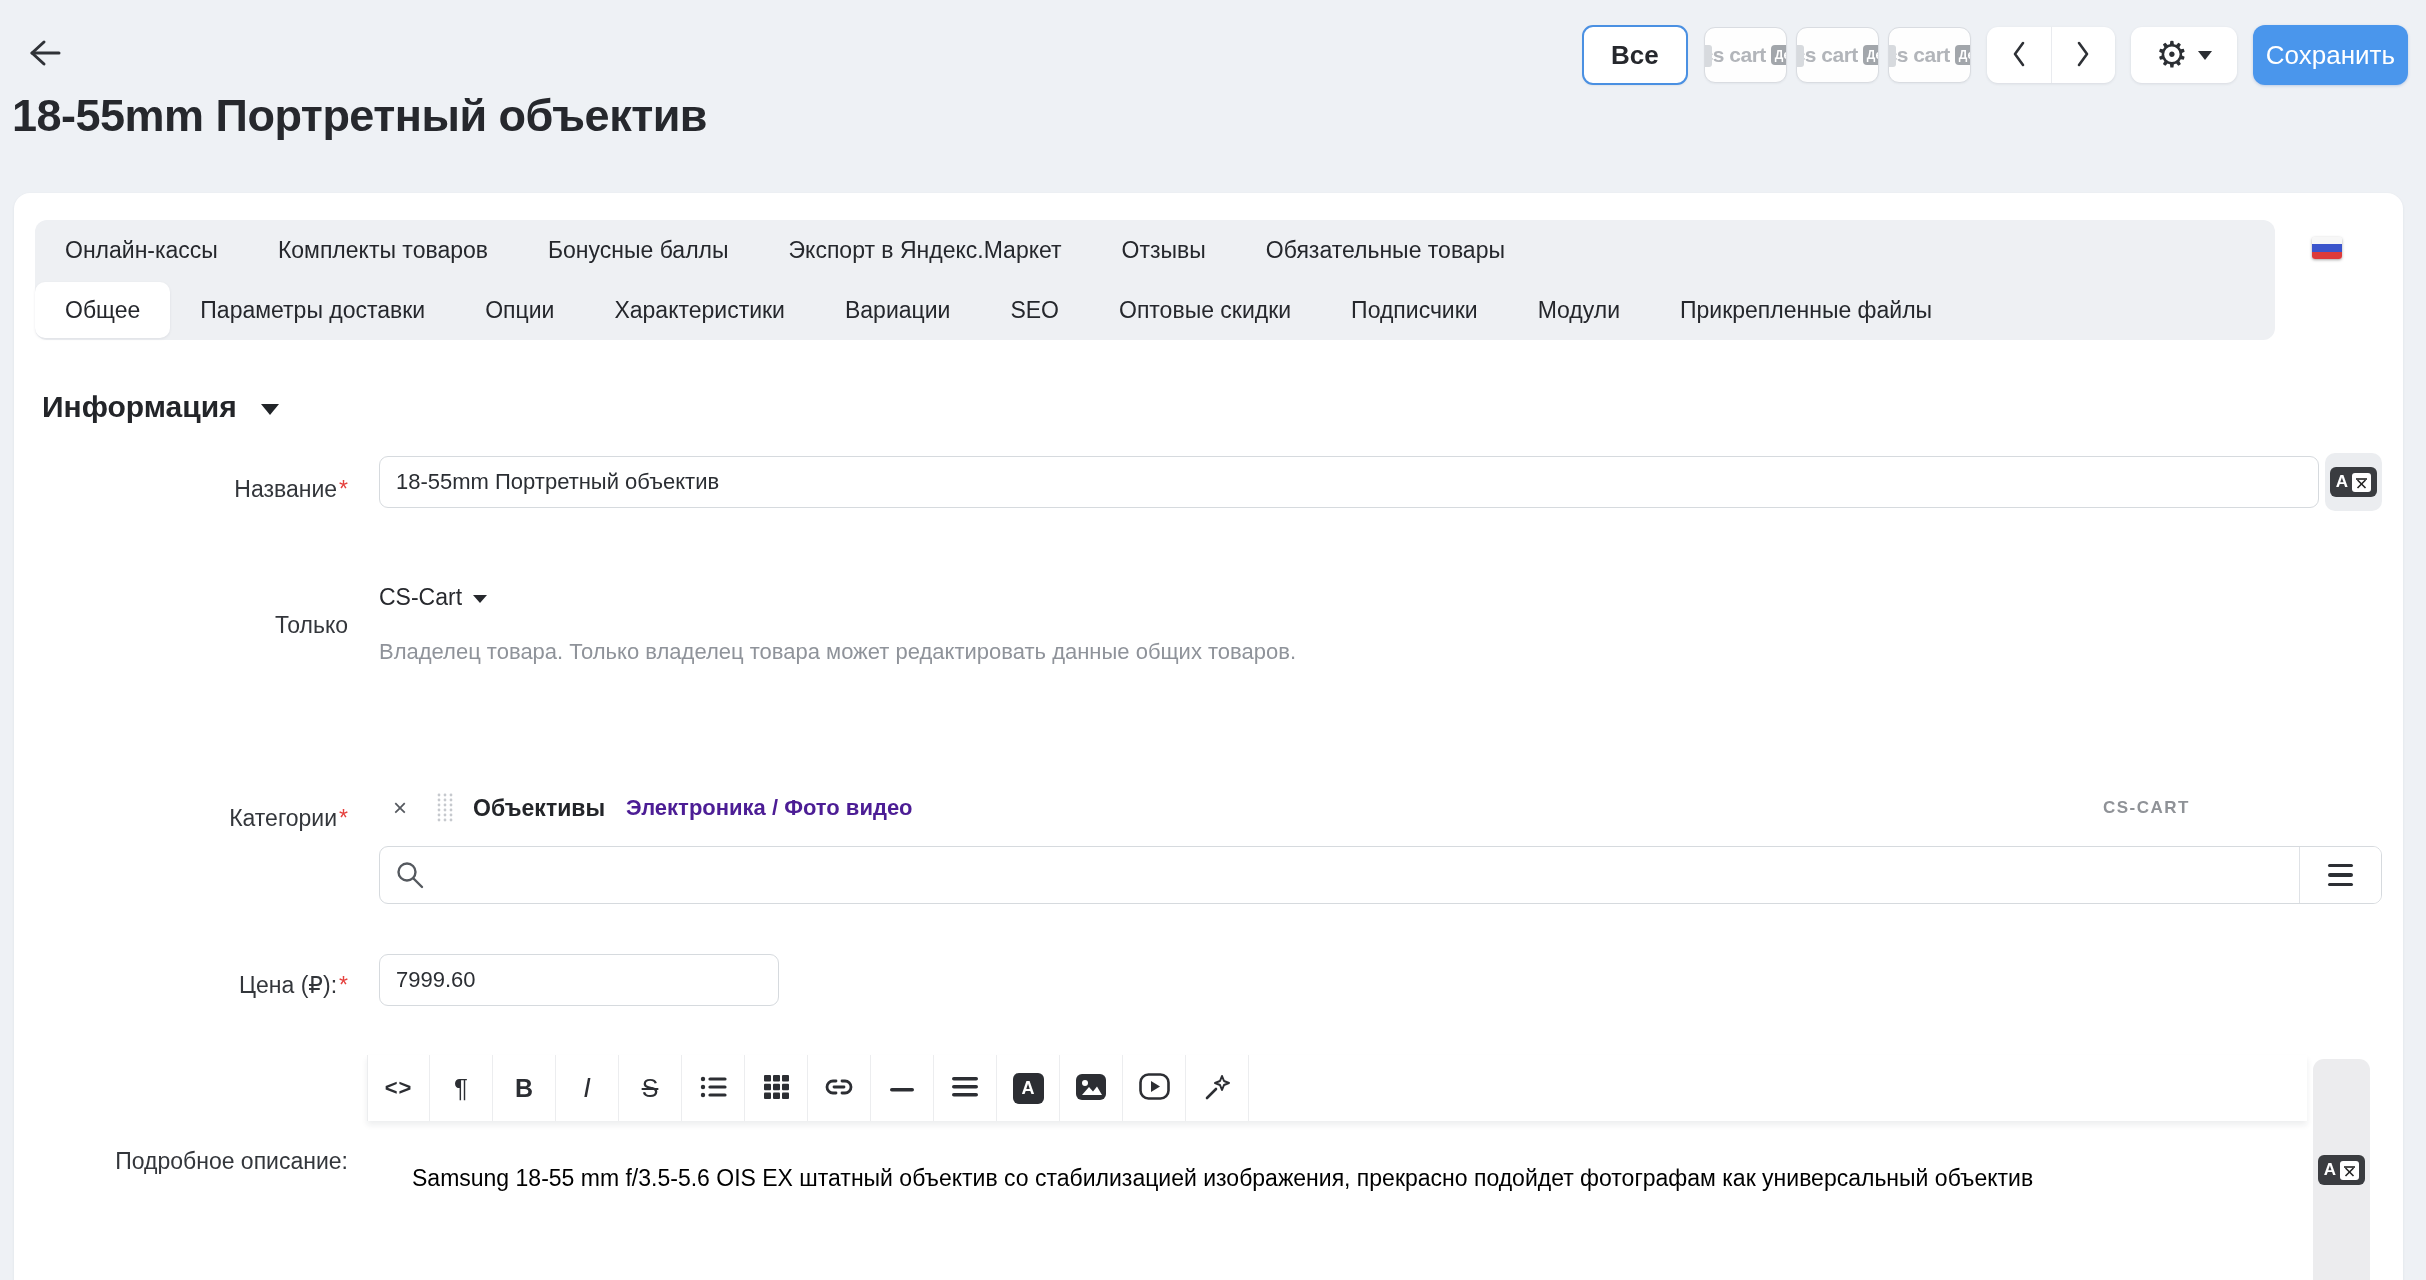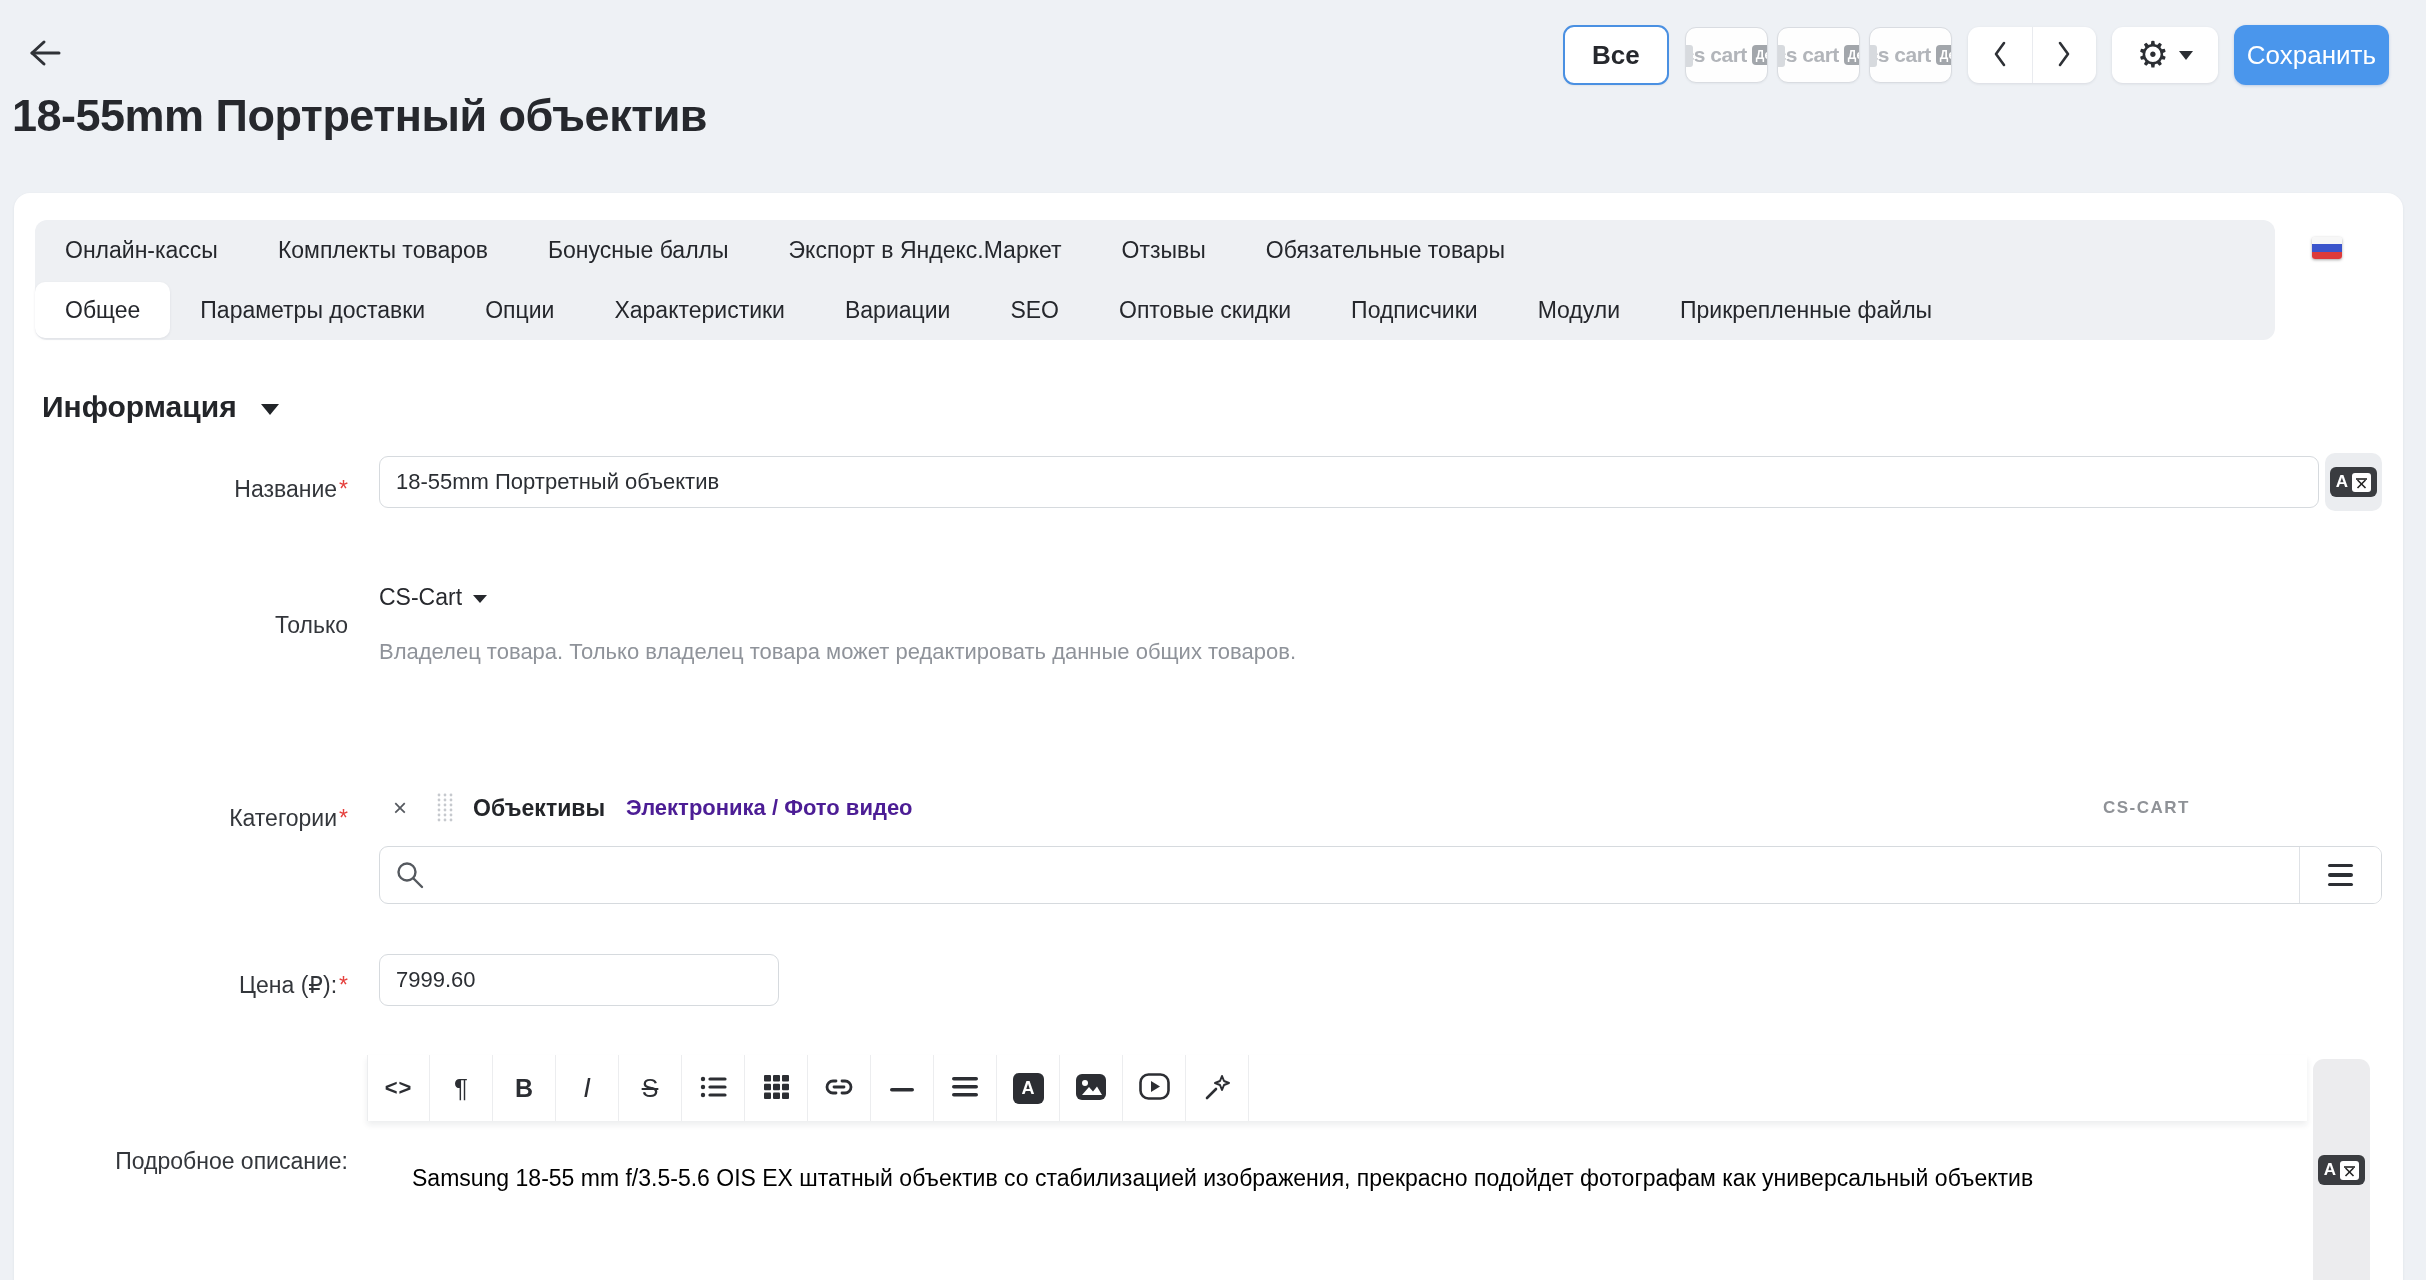--- a/index.html
+++ b/index.html
@@ -8,21 +8,21 @@
     position:relative; overflow:hidden;
     background:#eef1f5;
     font-family:"Liberation Sans","DejaVu Sans",sans-serif;
     color:#2b2e33;
     -webkit-font-smoothing:antialiased;
   }
   button { font-family:inherit; background:none; border:none; cursor:pointer; }
 
   
   .back-btn { position:absolute; left:26px; top:36px; width:44px; height:36px; display:flex; align-items:center; }
-  .actions { position:absolute; top:24px; right:37px; display:flex; align-items:center; gap:16px; height:62px; }
+  .actions { position:absolute; top:24px; right:18px; display:flex; align-items:center; gap:16px; height:62px; }
   .btn-all {
     height:60px; padding:0 27px; background:#fff; border:2.5px solid #4a90e2; border-radius:11px;
     font-size:26px; font-weight:bold; color:#26282d; box-shadow:0 1px 2px rgba(20,30,50,.06);
   }
   .sf-group { display:flex; gap:9px; }
   .sf-btn {
     position:relative; width:83px; height:56px; background:#fefefe; border:1.5px solid #d9dce1; border-radius:11px;
     display:flex; align-items:center; justify-content:center; gap:5px; overflow:hidden;
     box-shadow:0 1px 2px rgba(20,30,50,.05);
   }

